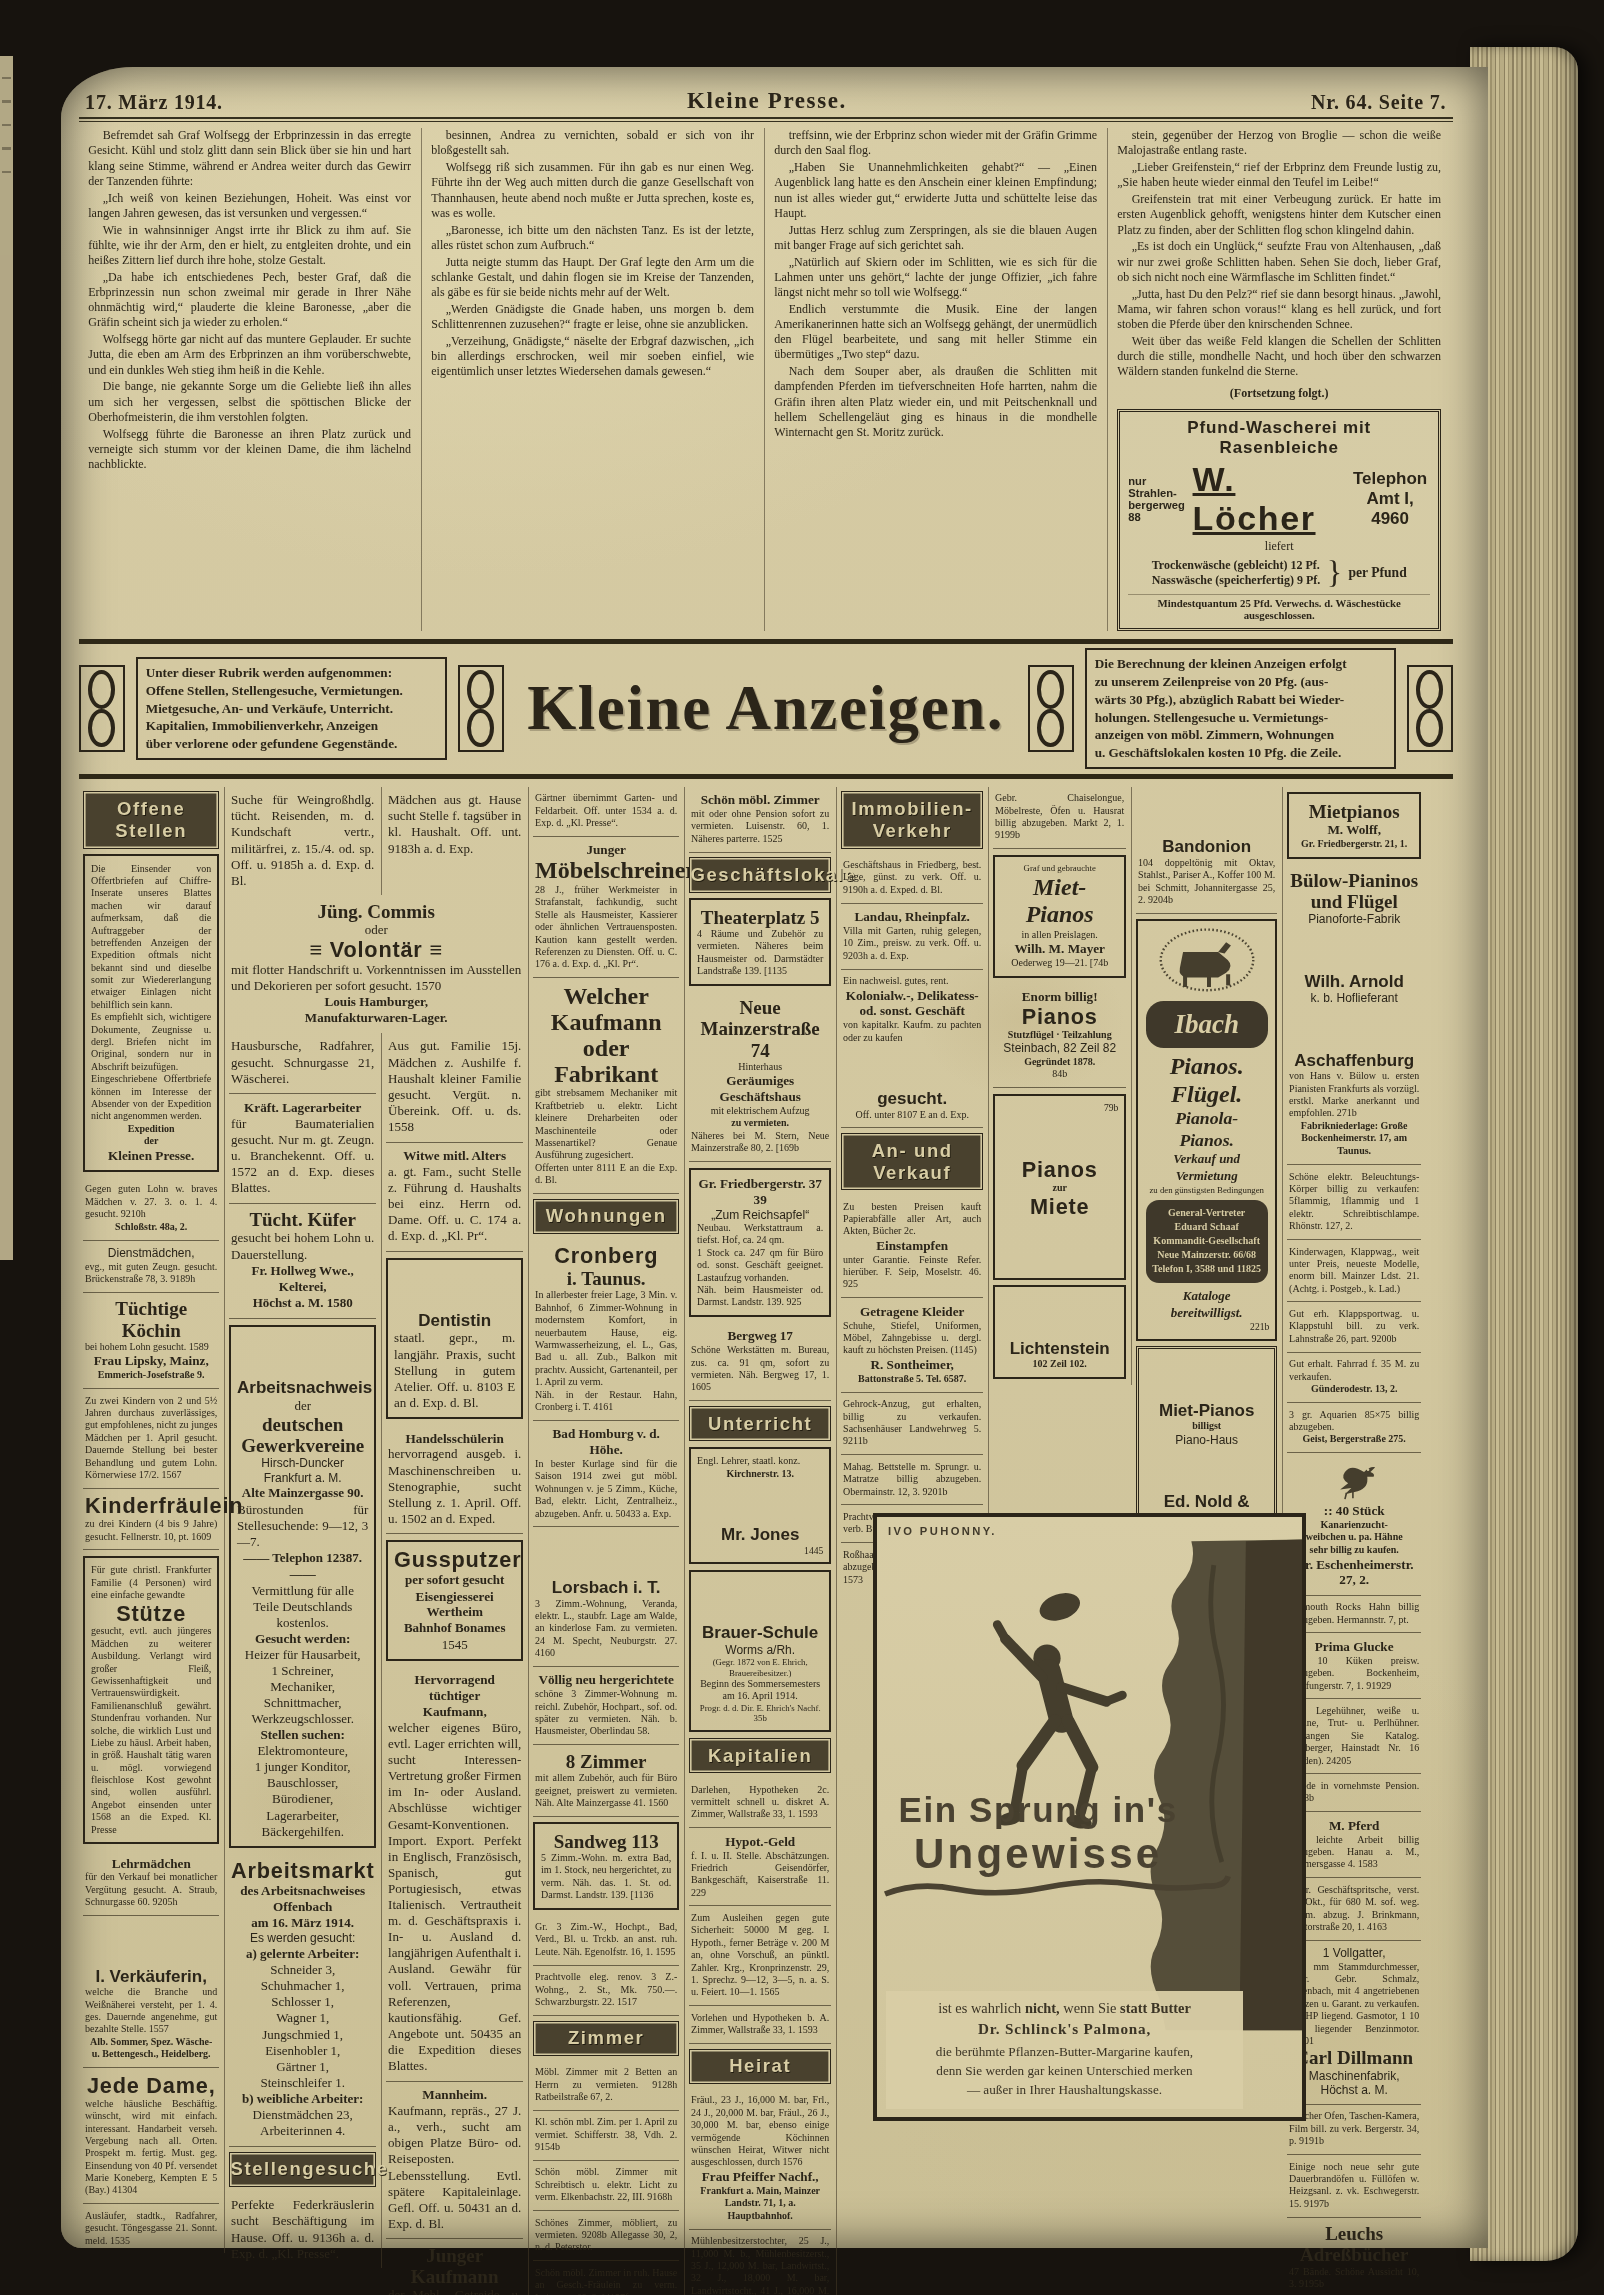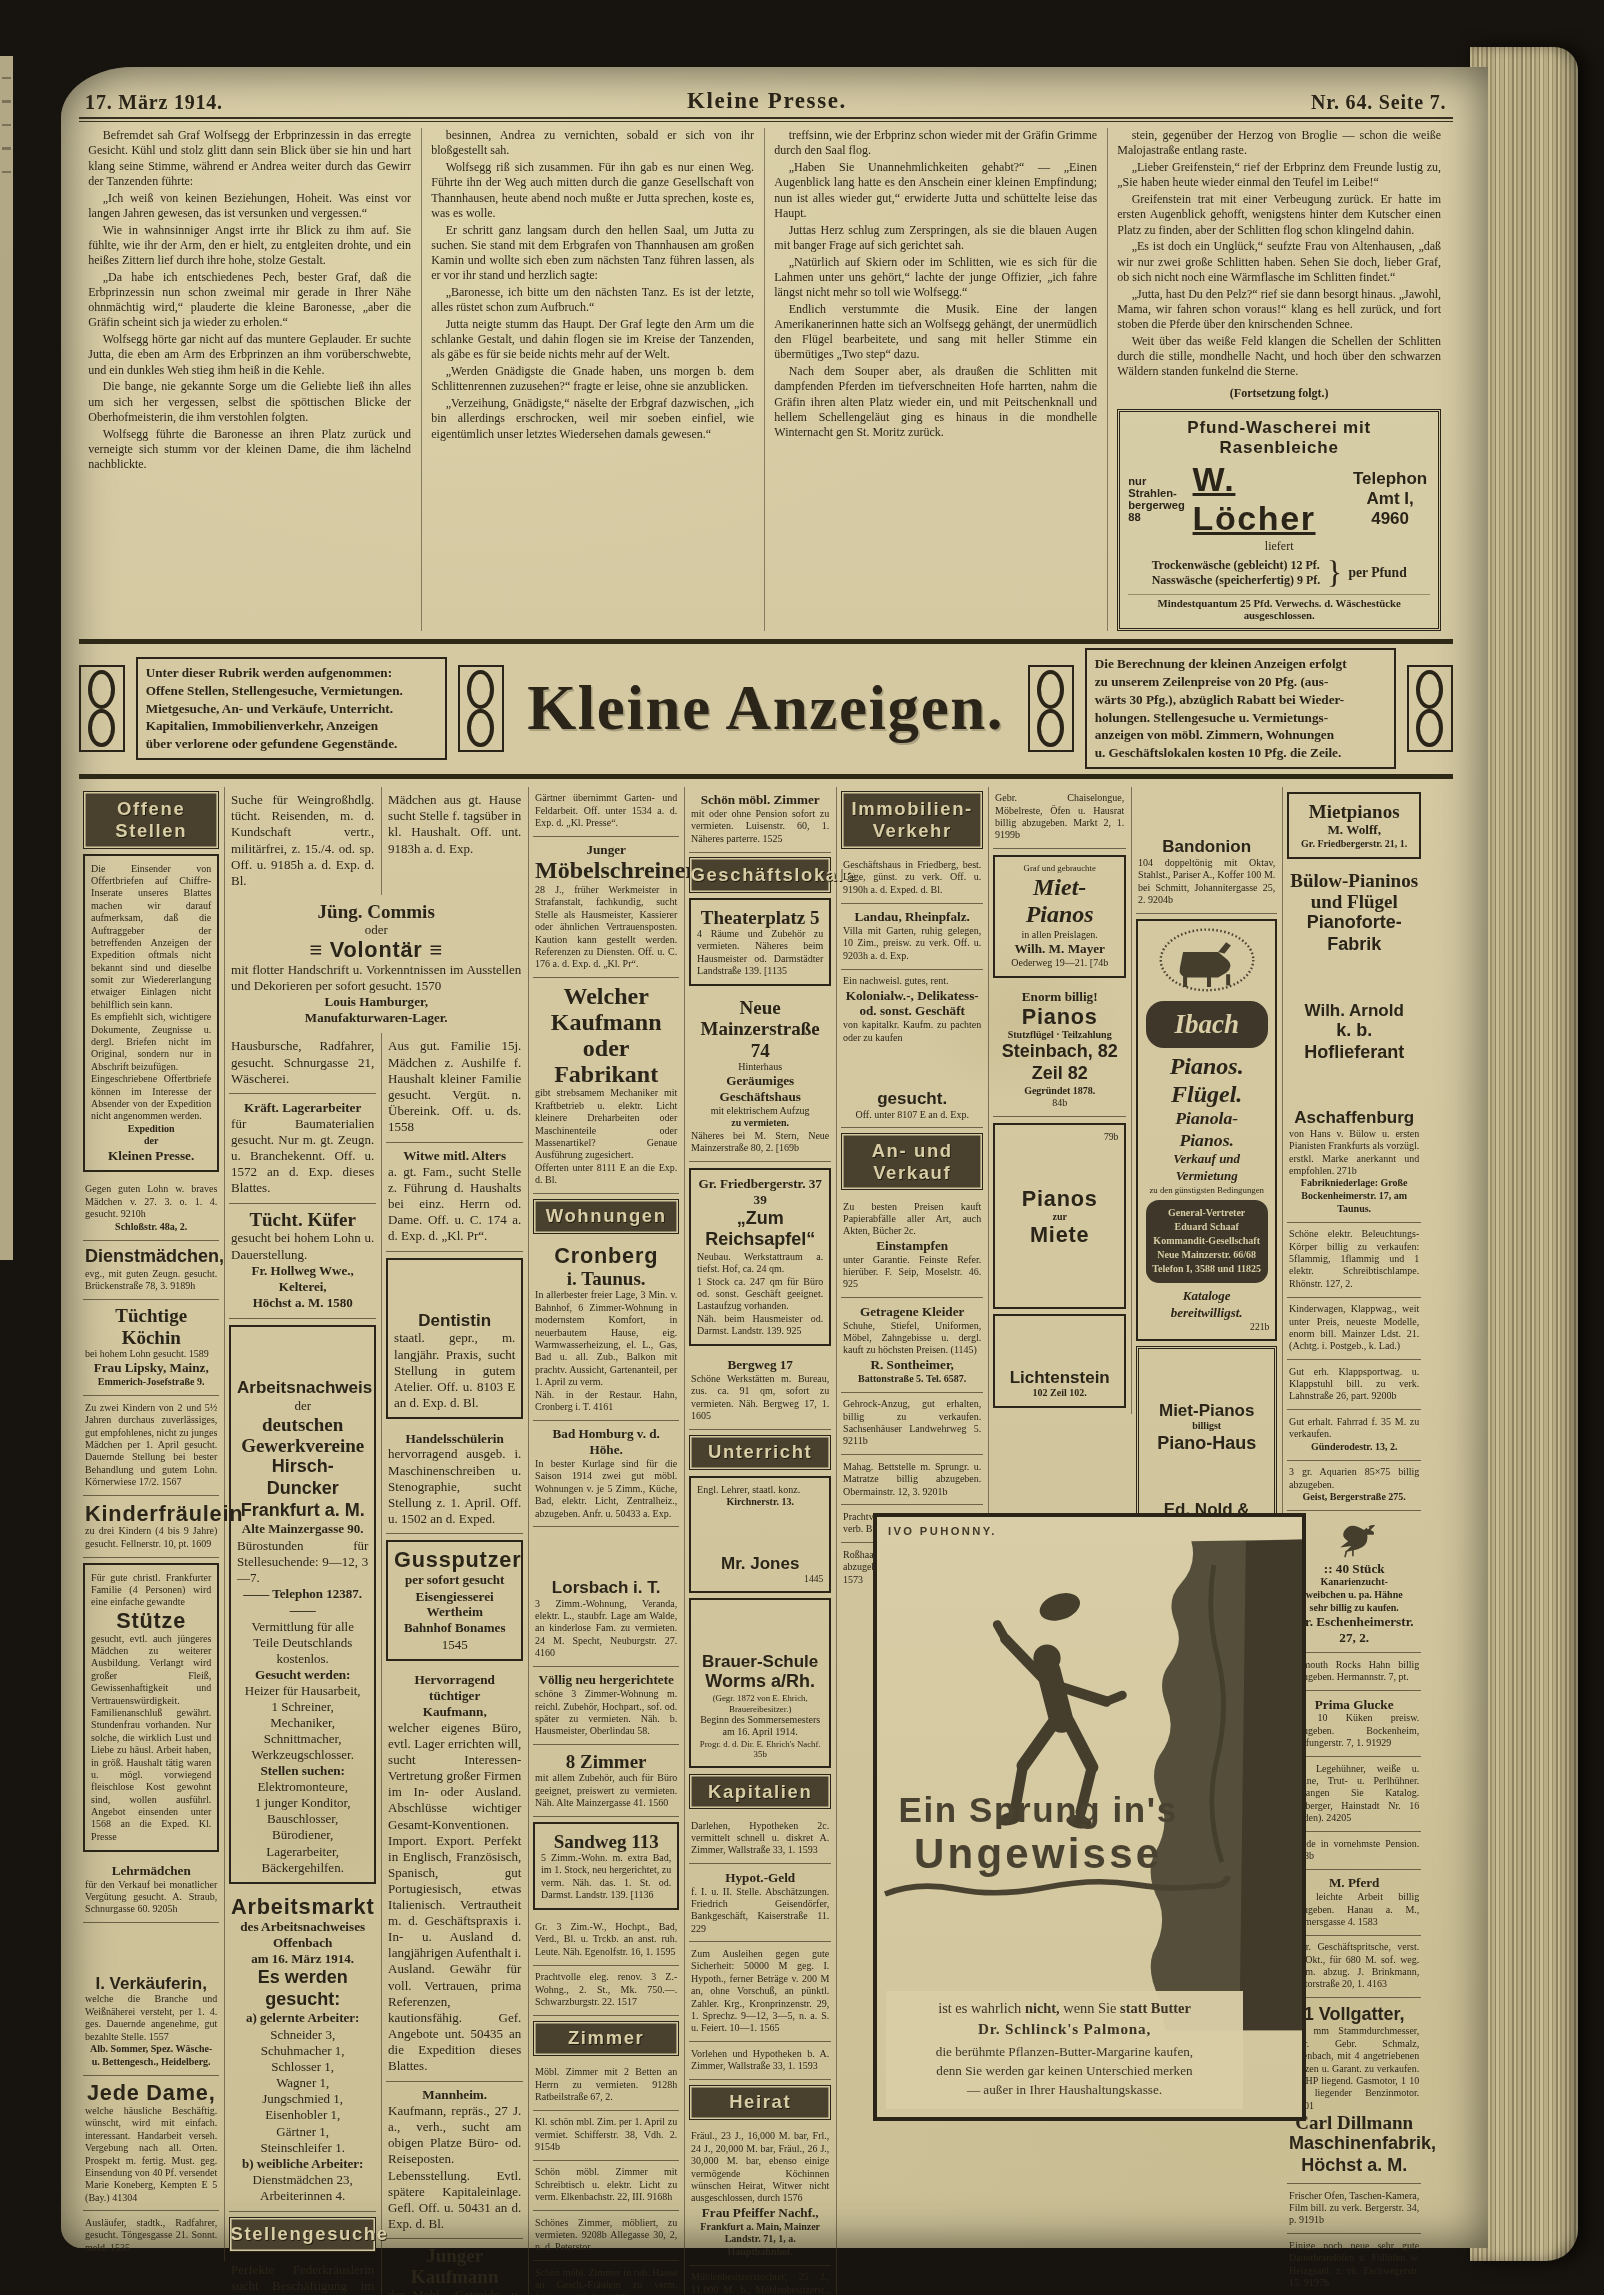--- a/index.html
+++ b/index.html
@@ -78,21 +78,21 @@
   .p-b{font-size:inherit;line-height:1.24;text-align:justify;white-space:pre-line;}
   .p-c{line-height:1.24;text-align:center;white-space:pre-line;}
   .p-cb{line-height:1.26;text-align:center;font-weight:bold;white-space:pre-line;}
   .p-sm{font-size:8.8px;line-height:1.2;text-align:center;}
   .p-r{text-align:right;font-size:9.6px;}
   .p-f1{font-size:24px;font-weight:bold;text-align:center;line-height:1.08;}
   .p-f2{font-size:19px;font-weight:bold;text-align:center;line-height:1.12;}
   .p-f3{font-size:13.2px;font-weight:bold;text-align:center;line-height:1.2;}
   .p-g1{font-family:"Liberation Sans",sans-serif;font-size:21.7px;font-weight:bold;text-align:center;line-height:1.1;letter-spacing:0.8px;}
   .p-g2{font-family:"Liberation Sans",sans-serif;font-size:17px;font-weight:bold;text-align:center;line-height:1.15;margin-top:45px;}
-  .p-g3{font-family:"Liberation Sans",sans-serif;font-size:18px;font-weight:bold;text-align:center;line-height:1.2;}
+  .p-g3{font-family:"Liberation Sans",sans-serif;font-size:12px;font-weight:normal;text-align:center;line-height:1.2;}
   .p-scr1{font-size:24px;font-weight:bold;font-style:italic;text-align:center;line-height:1.15;}
   .p-scr2{font-size:17.7px;font-weight:bold;font-style:italic;text-align:center;line-height:1.2;}
   .p-scrs{font-size:13px;font-weight:bold;font-style:italic;text-align:center;line-height:1.3;}
   .p-plaque{background:#3f382a;color:#d8cda4;border-radius:17.7px;text-align:center;font-style:italic;
             font-weight:bold;font-size:27px;padding:8px 3.2px;margin:4.8px 1.6px;}
   .p-plaque2{background:#3f382a;color:#d8cda4;border-radius:13px;text-align:center;
             font-weight:bold;font-size:10px;line-height:1.4;padding:6.4px 3.2px;margin:4.8px 1.6px;white-space:pre-line;}
   .icn{text-align:center;}
   
   .palmona{position:absolute;left:794px;top:726px;width:433px;height:608px;border:4px solid #2b2519;
@@ -145,21 +145,20 @@
             <div class="npar">„Da habe ich entschiedenes Pech, bester Graf, daß die Erbprinzessin nun schon zweimal mir gerade in Ihrer Nähe ohnmächtig wird,“ plauderte die kleine Baronesse, „aber die Gräfin scheint sich ja wieder zu erholen.“</div>
             <div class="npar">Wolfsegg hörte gar nicht auf das muntere Geplauder. Er suchte Jutta, die eben am Arm des Erbprinzen an ihm vorüberschwebte, und ein dunkles Weh stieg ihm heiß in die Kehle.</div>
             <div class="npar">Die bange, nie gekannte Sorge um die Geliebte ließ ihn alles um sich her vergessen, selbst die spöttischen Blicke der Oberhofmeisterin, die ihm verstohlen folgten.</div>
             <div class="npar">Wolfsegg führte die Baronesse an ihren Platz zurück und verneigte sich stumm vor der kleinen Dame, die ihm lächelnd nachblickte.</div>
           </div>
       </div>
       <div class="ncol">
           <div class="npars">
             <div class="npar">besinnen, Andrea zu vernichten, sobald er sich von ihr bloßgestellt sah.</div>
             <div class="npar">Wolfsegg riß sich zusammen. Für ihn gab es nur einen Weg. Führte ihn der Weg auch mitten durch die ganze Gesellschaft von Thannhausen, heute abend noch mußte er Jutta sprechen, koste es, was es wolle.</div>
-            <div class="npar">Er schritt ganz langsam durch den hellen Saal, um Jutta zu suchen. Sie stand mit dem Erbgrafen von Thannhausen am großen Kamin und wollte sich eben zum nächsten Tanz führen lassen, als er vor ihr stand und herzlich sagte:</div>
             <div class="npar">„Baronesse, ich bitte um den nächsten Tanz. Es ist der letzte, alles rüstet schon zum Aufbruch.“</div>
             <div class="npar">Jutta neigte stumm das Haupt. Der Graf legte den Arm um die schlanke Gestalt, und dahin flogen sie im Kreise der Tanzenden, als gäbe es für sie beide nichts mehr auf der Welt.</div>
             <div class="npar">„Werden Gnädigste die Gnade haben, uns morgen b. dem Schlittenrennen zuzusehen?“ fragte er leise, ohne sie anzublicken.</div>
             <div class="npar">„Verzeihung, Gnädigste,“ näselte der Erbgraf dazwischen, „ich bin allerdings erschrocken, weil mir soeben einfiel, wie eigentümlich unser letztes Wiedersehen damals gewesen.“</div>
           </div>
         </div>
       <div class="ncol">
           <div class="npars">
             <div class="npar">treffsinn, wie der Erbprinz schon wieder mit der Gräfin Grimme durch den Saal flog.</div>
             <div class="npar">„Haben Sie Unannehmlichkeiten gehabt?“ — „Einen Augenblick lang hatte es den Anschein einer kleinen Empfindung; nun ist alles wieder gut,“ erwiderte Jutta und schüttelte leise das Haupt.</div>

